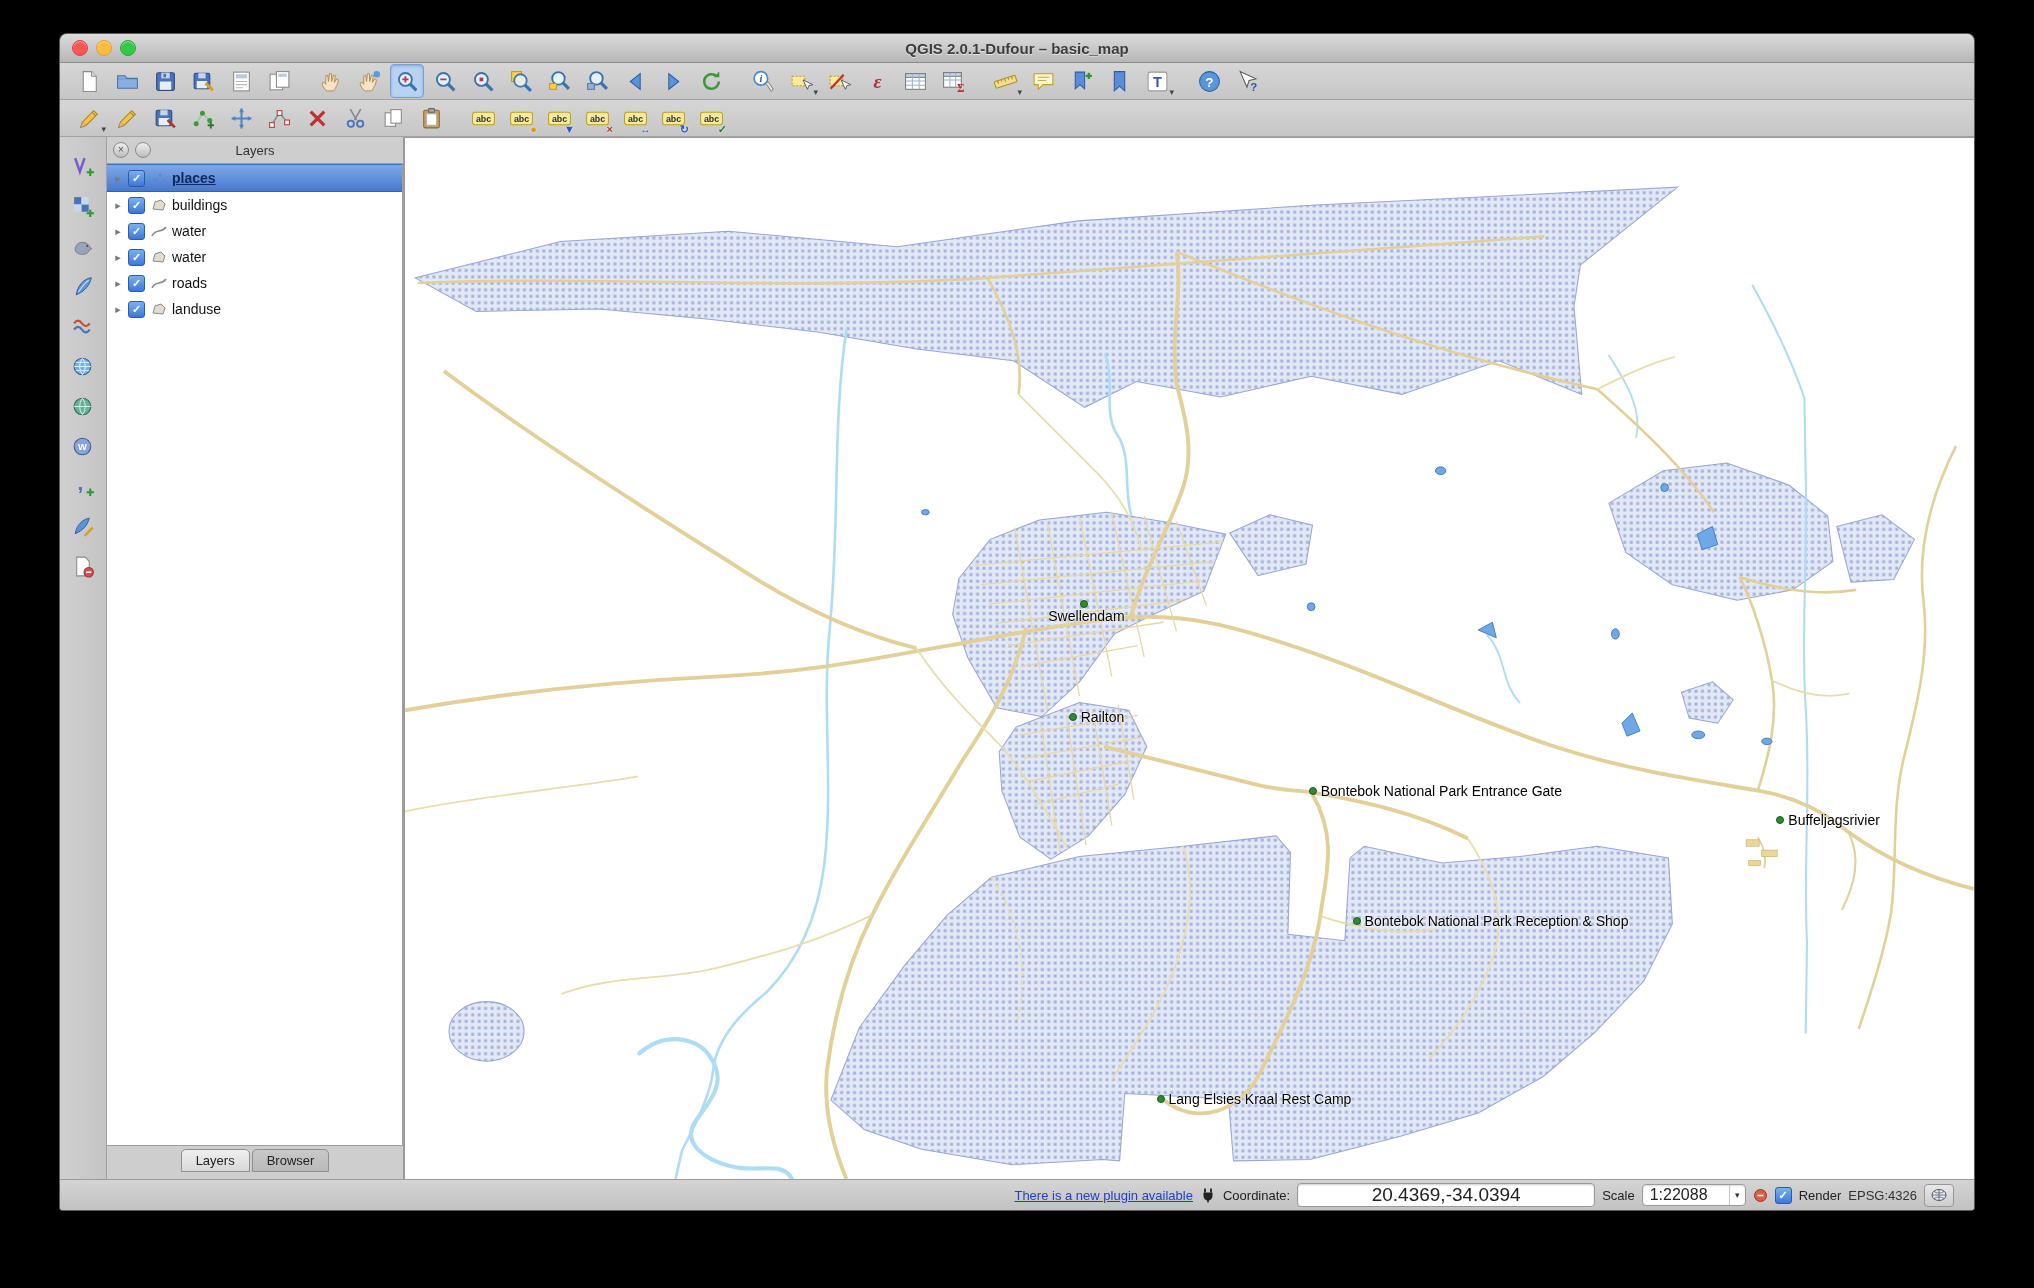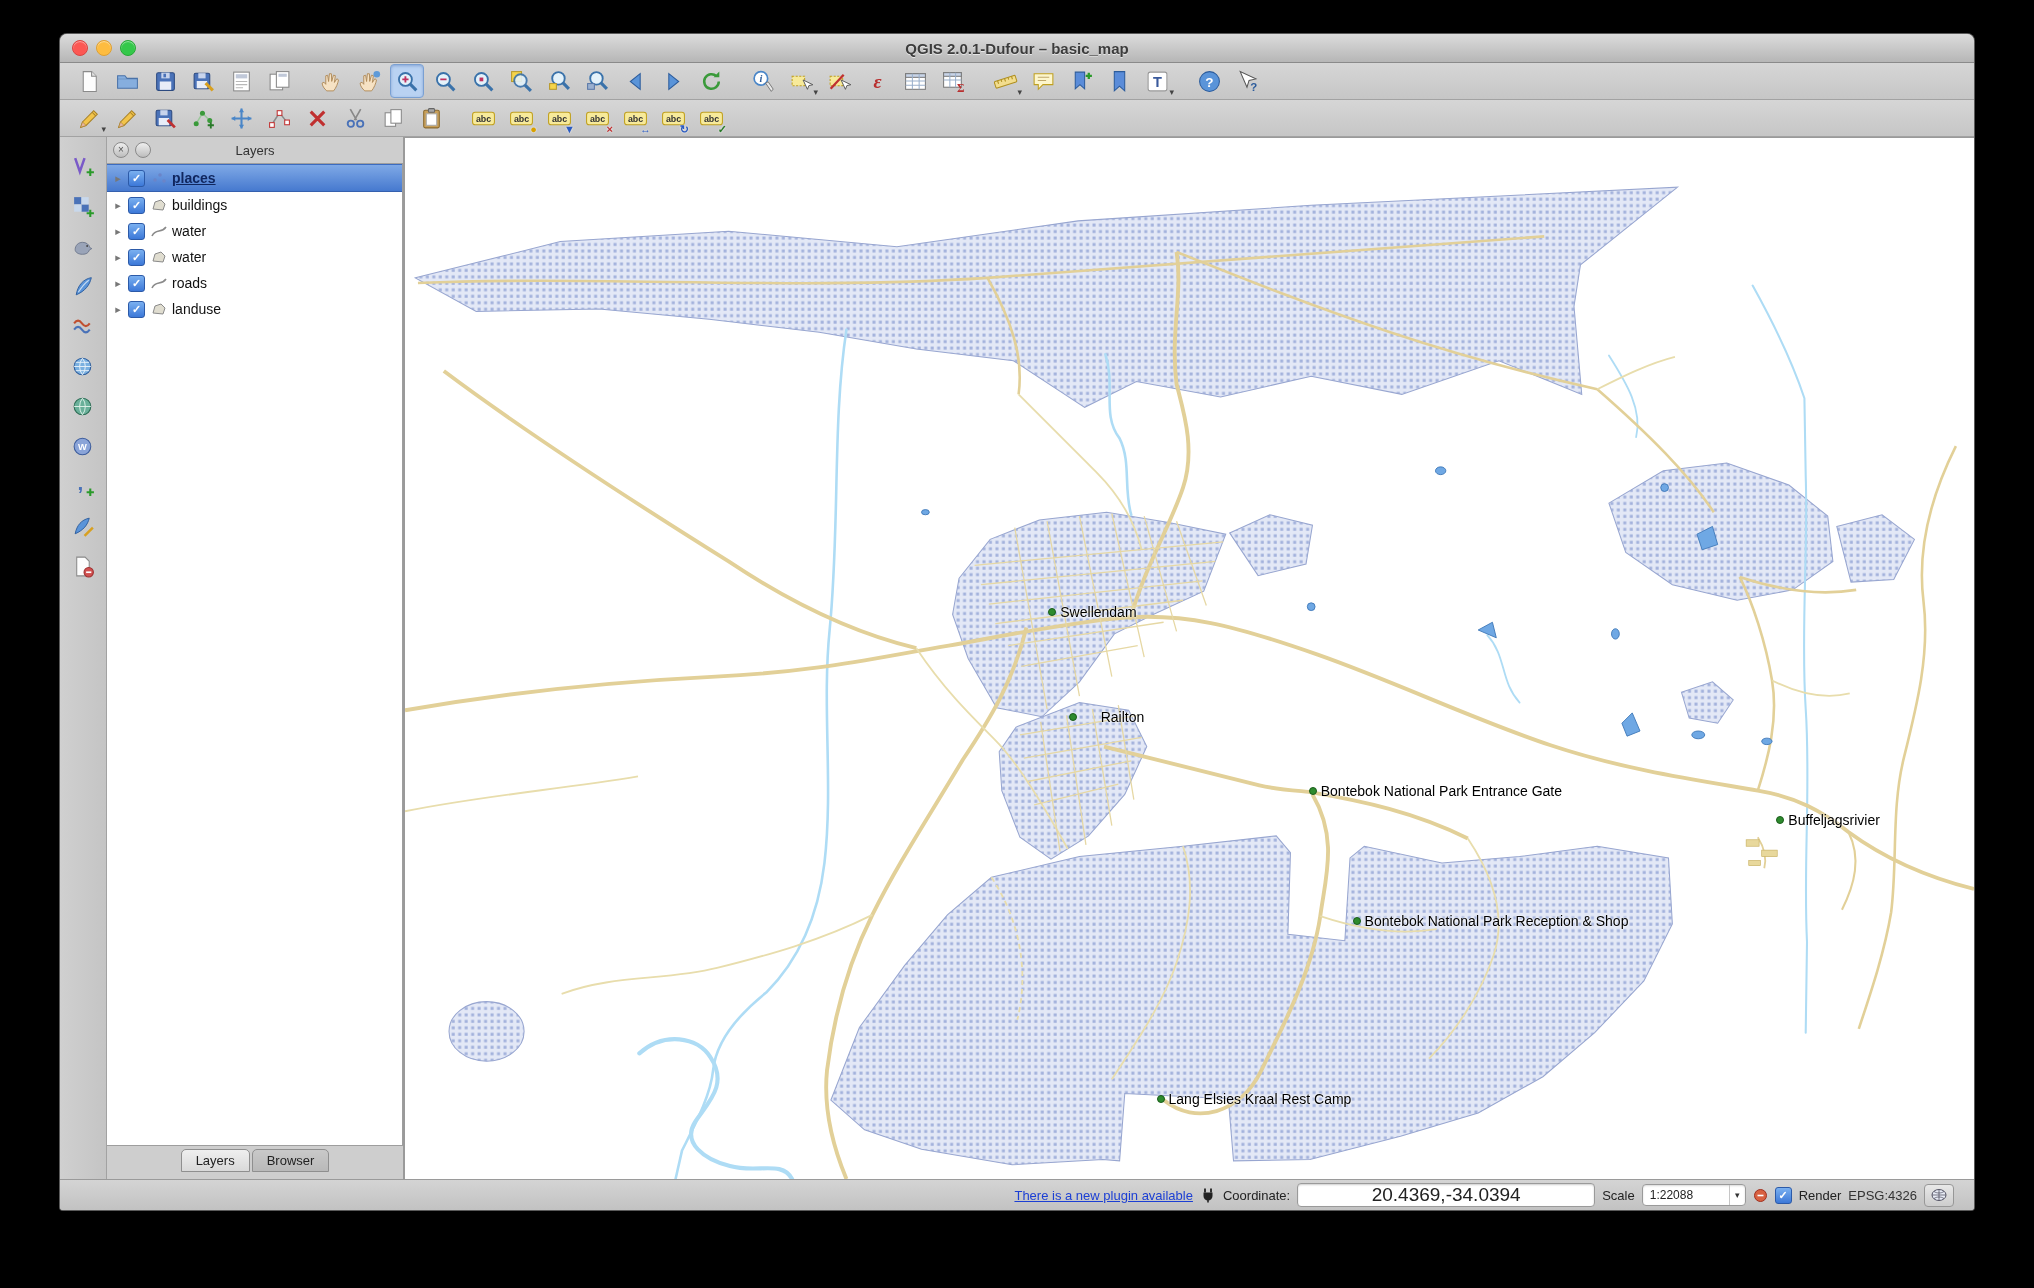--- a/index.html
+++ b/index.html
@@ -59,21 +59,21 @@
   
   .statusbar{height:30px;background:linear-gradient(#d4d4d4,#c2c2c2);border-top:1px solid #9a9a9a;
     display:flex;align-items:center;font-size:13px;color:#222;padding:0 20px;gap:7px;flex:0 0 auto;}
   .sb-left{flex:1 1 auto;display:flex;align-items:center;justify-content:flex-end;gap:7px;min-width:0;}
   .plugin-link{color:#1c3fd4;text-decoration:underline;cursor:pointer;}
   .coord-box{width:292px;height:20px;border:1px solid #9a9a9a;border-radius:4px;background:#fff;
     text-align:center;font-size:19px;font-family:"Liberation Sans",sans-serif;color:#222;
     box-shadow:inset 0 1px 2px rgba(0,0,0,.2);}
   .scale-combo{width:102px;height:20px;border:1px solid #9a9a9a;border-radius:4px;background:#fff;
     display:flex;align-items:center;box-shadow:inset 0 1px 2px rgba(0,0,0,.15);}
-  .scale-combo .val{flex:1;padding-left:7px;font-size:12px;}
+  .scale-combo .val{flex:1;padding-left:7px;font-size:16px;}
   .combo-arrow{width:15px;height:100%;display:flex;align-items:center;justify-content:center;
     font-size:9px;color:#333;border-left:1px solid #c6c6c6;}
   .mac-check{width:15px;height:15px;border-radius:3px;background:linear-gradient(#7ab0f0,#3c78d8);
     border:1px solid #2c5aa8;color:#fff;font-size:11px;line-height:14px;text-align:center;font-weight:bold;}
   .crs-btn{width:28px;height:21px;border:1px solid #979797;border-radius:4px;
     background:linear-gradient(#e8e8e8,#cdcdcd);display:flex;align-items:center;justify-content:center;}
   .epsg{color:#333;}
 </style>
 </head>
 <body>
@@ -793,25 +793,25 @@
           <ellipse cx="700" cy="362" rx="3" ry="3"></ellipse>
         </g>
 
         <g fill="#e8d89c" stroke="#c8b060" stroke-width="0.5">
           <rect x="1036" y="542" width="10" height="5"></rect>
           <rect x="1048" y="550" width="12" height="5"></rect>
           <rect x="1038" y="558" width="9" height="4"></rect>
         </g>
       </svg>
       <div id="maplabels">
-          <div class="mlabel" style="left: 41%; top: 45.5%;">
+          <div class="mlabel" style="left: 41%; top: 45.5%; flex-direction: column;">
             <span class="mdot"></span>
             <span class="mtext">Swellendam</span>
           </div>
-          <div class="mlabel" style="left: 42.3%; top: 55.6%; gap: 20px;">
+          <div class="mlabel" style="left: 42.3%; top: 55.6%;">
             <span class="mdot"></span>
             <span class="mtext">Railton</span>
           </div>
           <div class="mlabel" style="left: 57.6%; top: 62.7%;">
             <span class="mdot"></span>
             <span class="mtext">Bontebok National Park Entrance Gate</span>
           </div>
           <div class="mlabel" style="left: 87.4%; top: 65.5%;">
             <span class="mdot"></span>
             <span class="mtext">Buffeljagsrivier</span>

